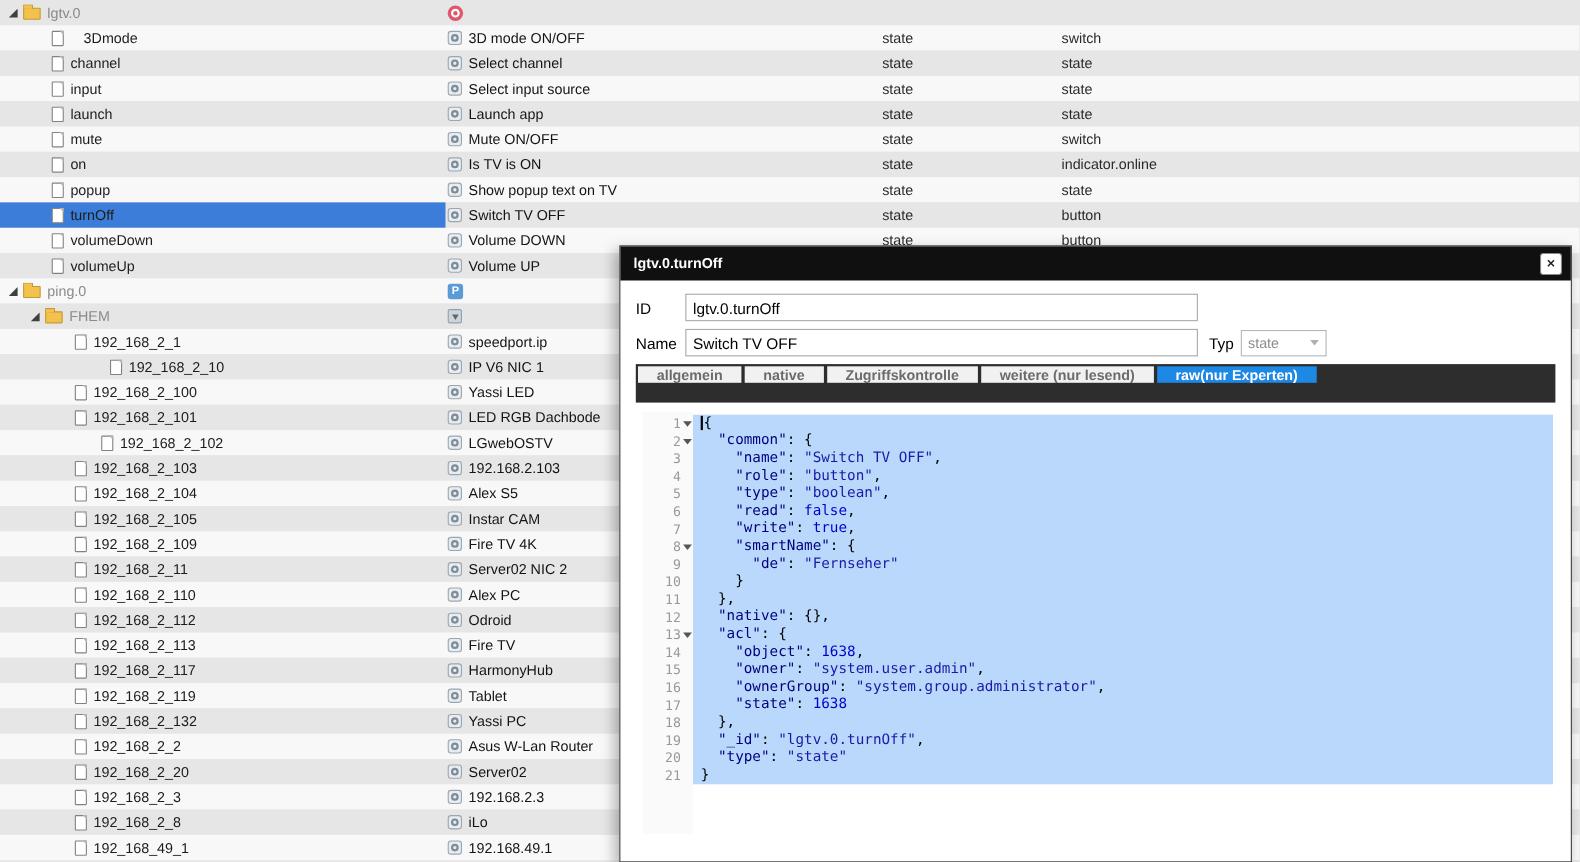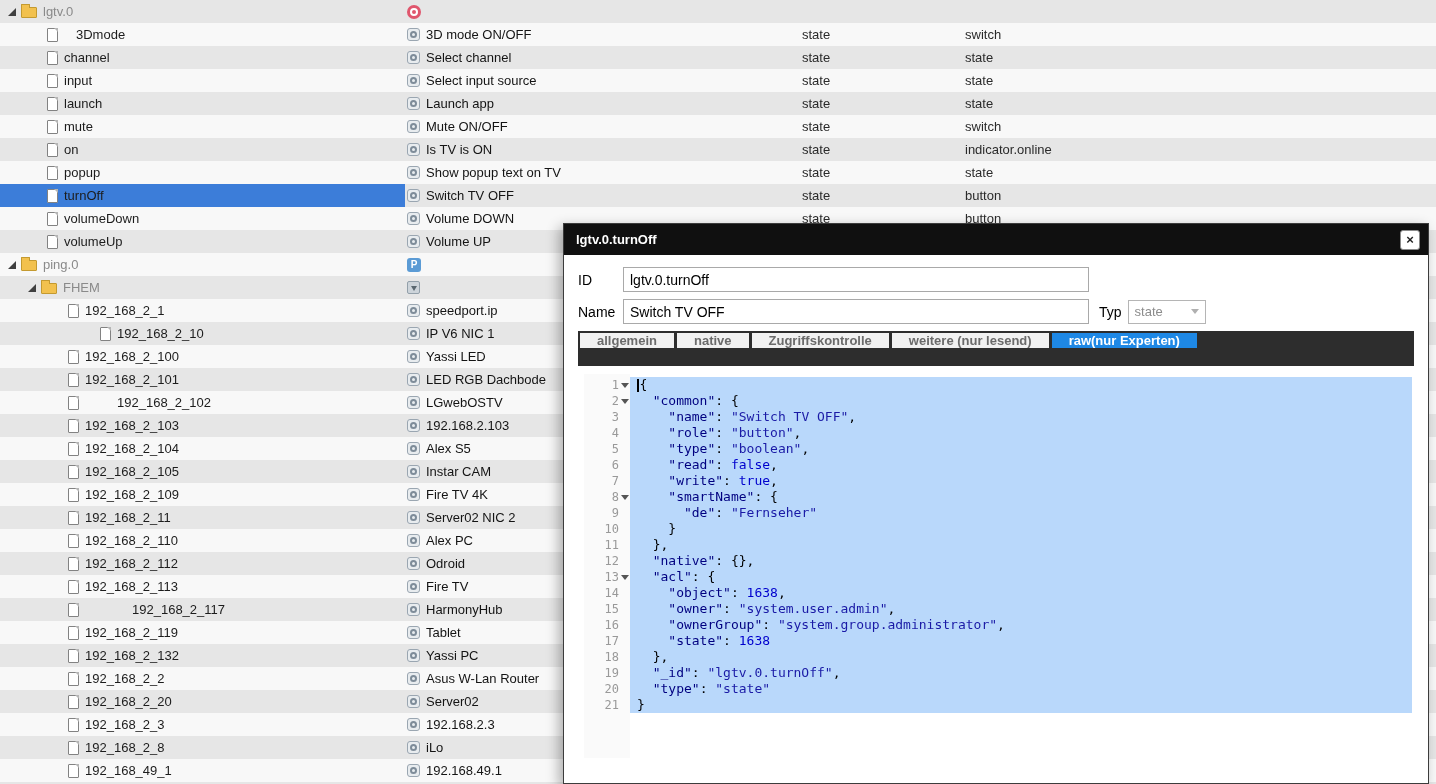--- a/index.html
+++ b/index.html
@@ -292,21 +292,21 @@
         <div class="tree-label">192_168_2_101</div>
       </div>
       <div class="cell c-name">
         <div class="icon-state"></div>
         <div class="name-label">LED RGB Dachbode</div>
       </div>
       <div class="cell c-state"></div>
       <div class="cell c-role"></div>
     </div>
     <div class="row odd">
-      <div class="cell c-tree" style="padding-left: 68px; gap: 32px;">
+      <div class="cell c-tree" style="padding-left: 92px;">
         <div class="icon-file"></div>
         <div class="tree-label">192_168_2_102</div>
       </div>
       <div class="cell c-name">
         <div class="icon-state"></div>
         <div class="name-label">LGwebOSTV</div>
       </div>
       <div class="cell c-state"></div>
       <div class="cell c-role"></div>
     </div>
@@ -400,21 +400,21 @@
         <div class="tree-label">192_168_2_113</div>
       </div>
       <div class="cell c-name">
         <div class="icon-state"></div>
         <div class="name-label">Fire TV</div>
       </div>
       <div class="cell c-state"></div>
       <div class="cell c-role"></div>
     </div>
     <div class="row even">
-      <div class="cell c-tree" style="padding-left: 68px; gap: 47px;">
+      <div class="cell c-tree" style="padding-left: 68px;">
         <div class="icon-file"></div>
         <div class="tree-label">192_168_2_117</div>
       </div>
       <div class="cell c-name">
         <div class="icon-state"></div>
         <div class="name-label">HarmonyHub</div>
       </div>
       <div class="cell c-state"></div>
       <div class="cell c-role"></div>
     </div>

